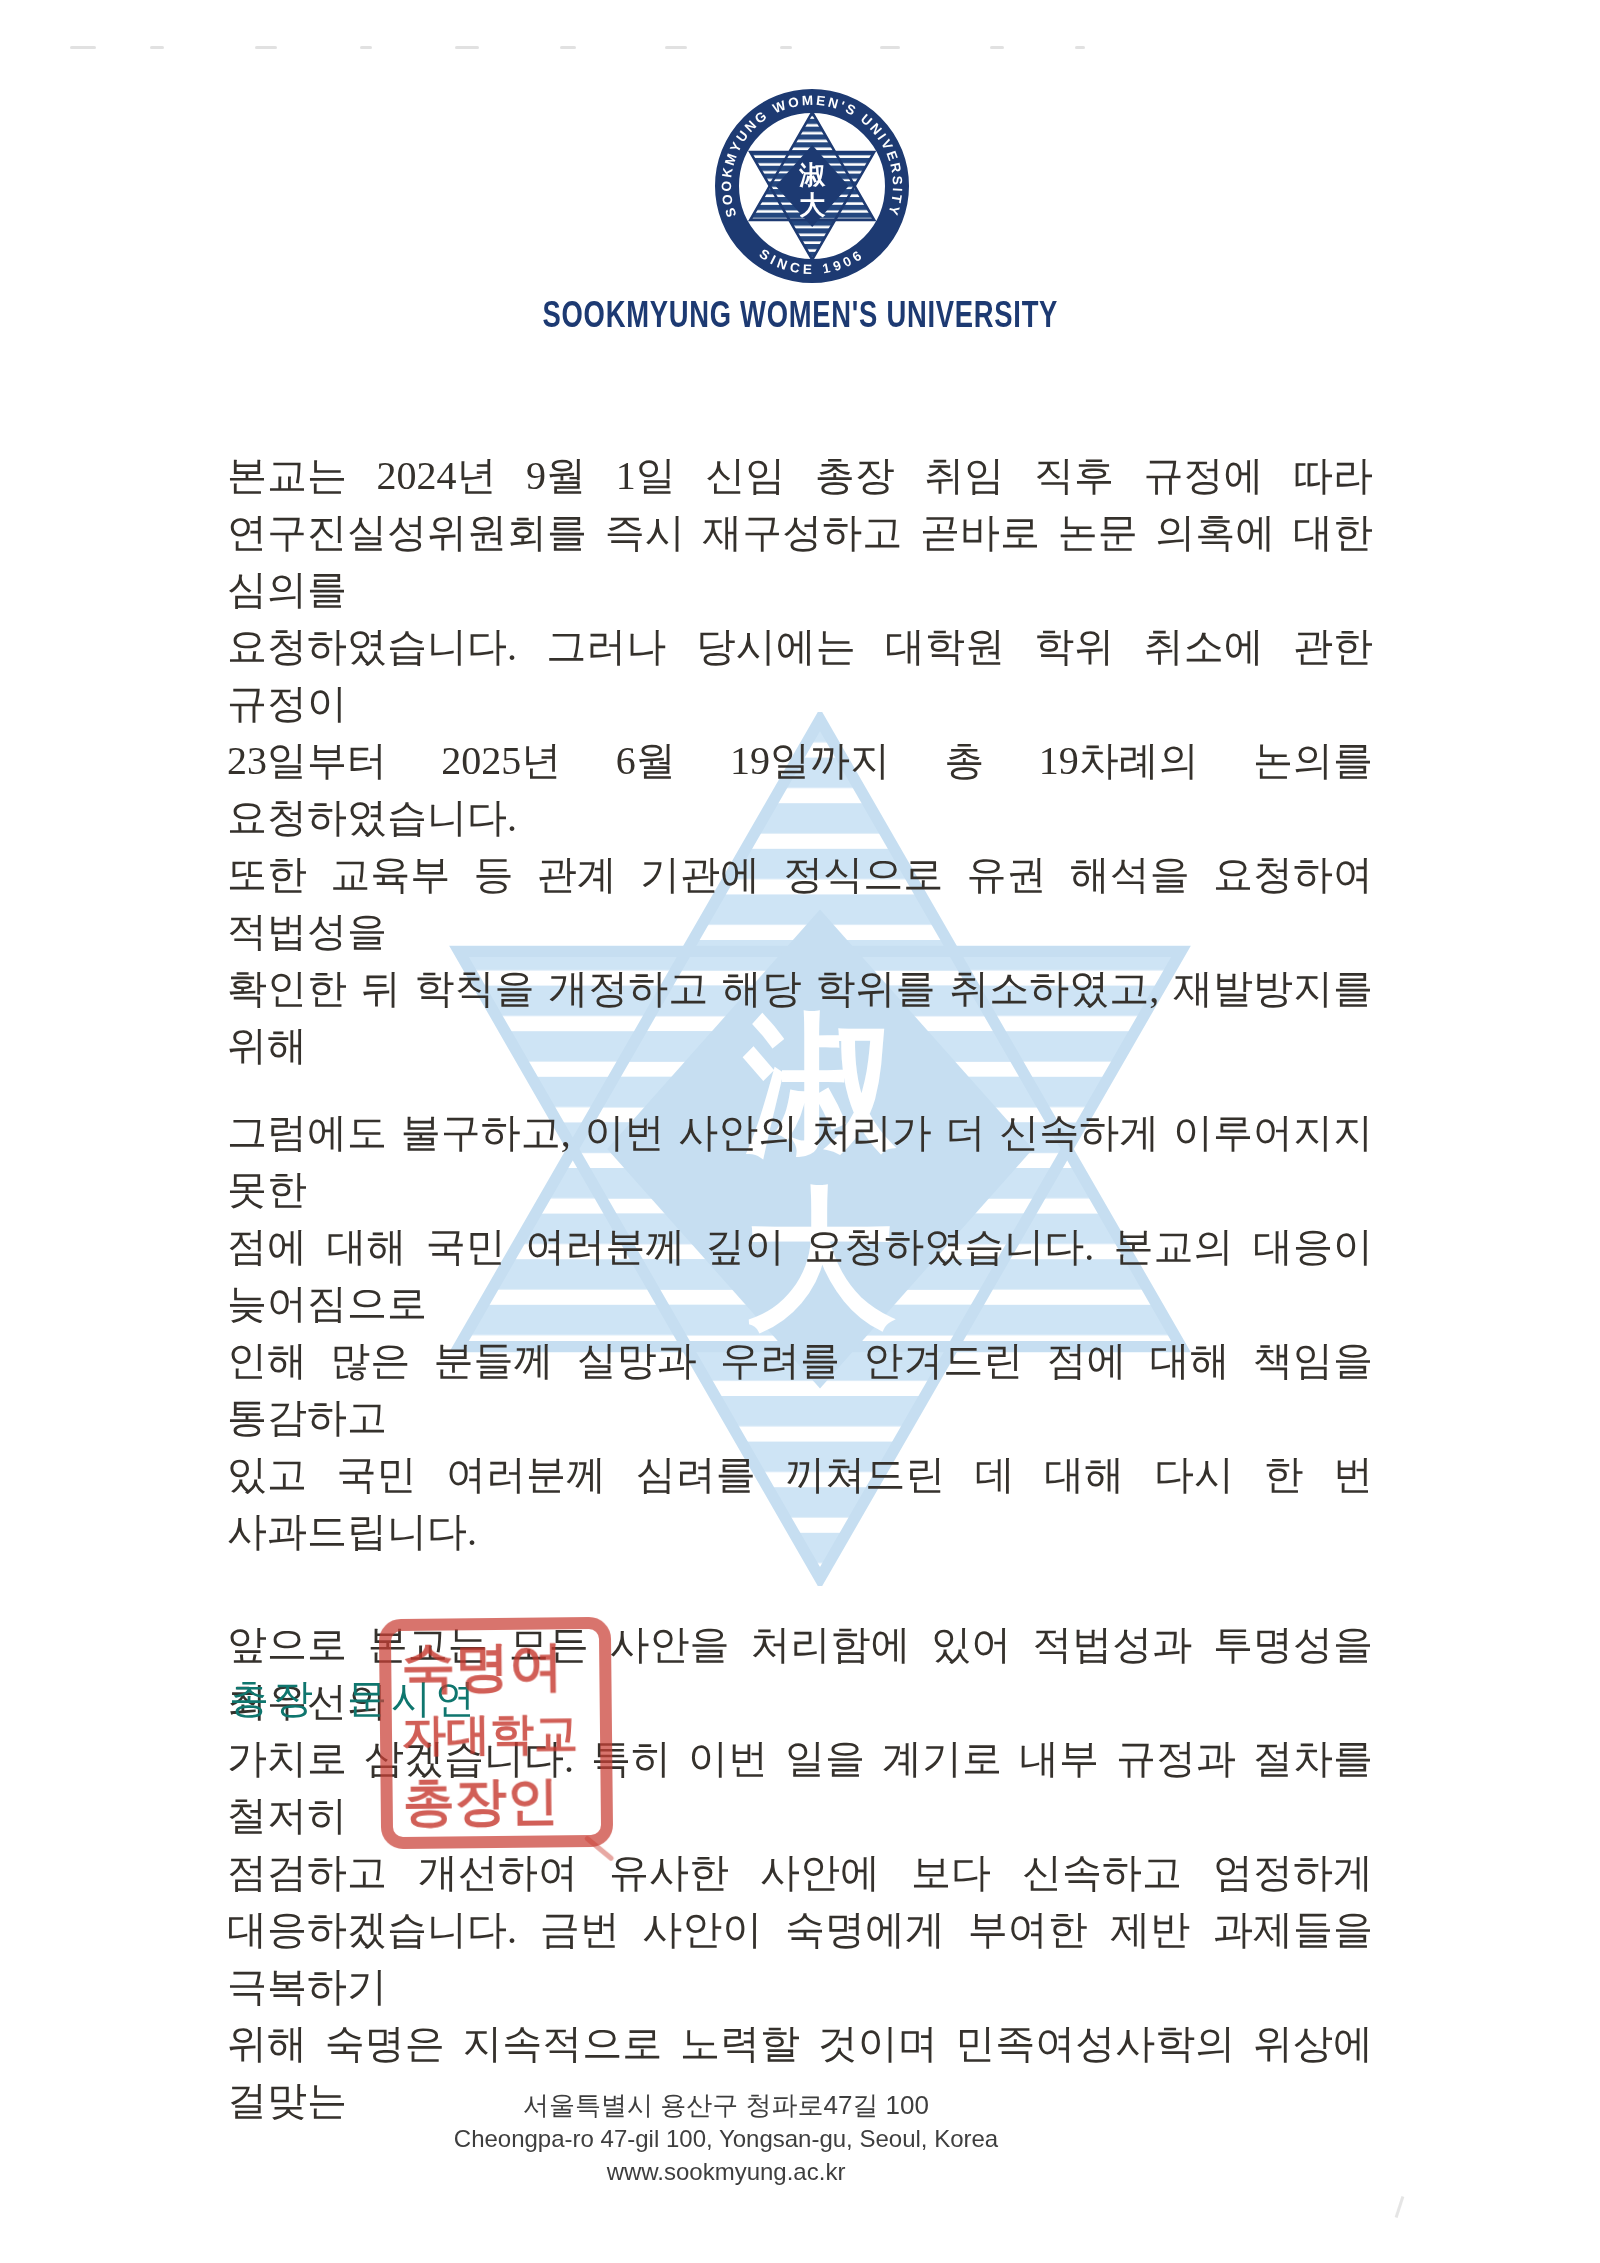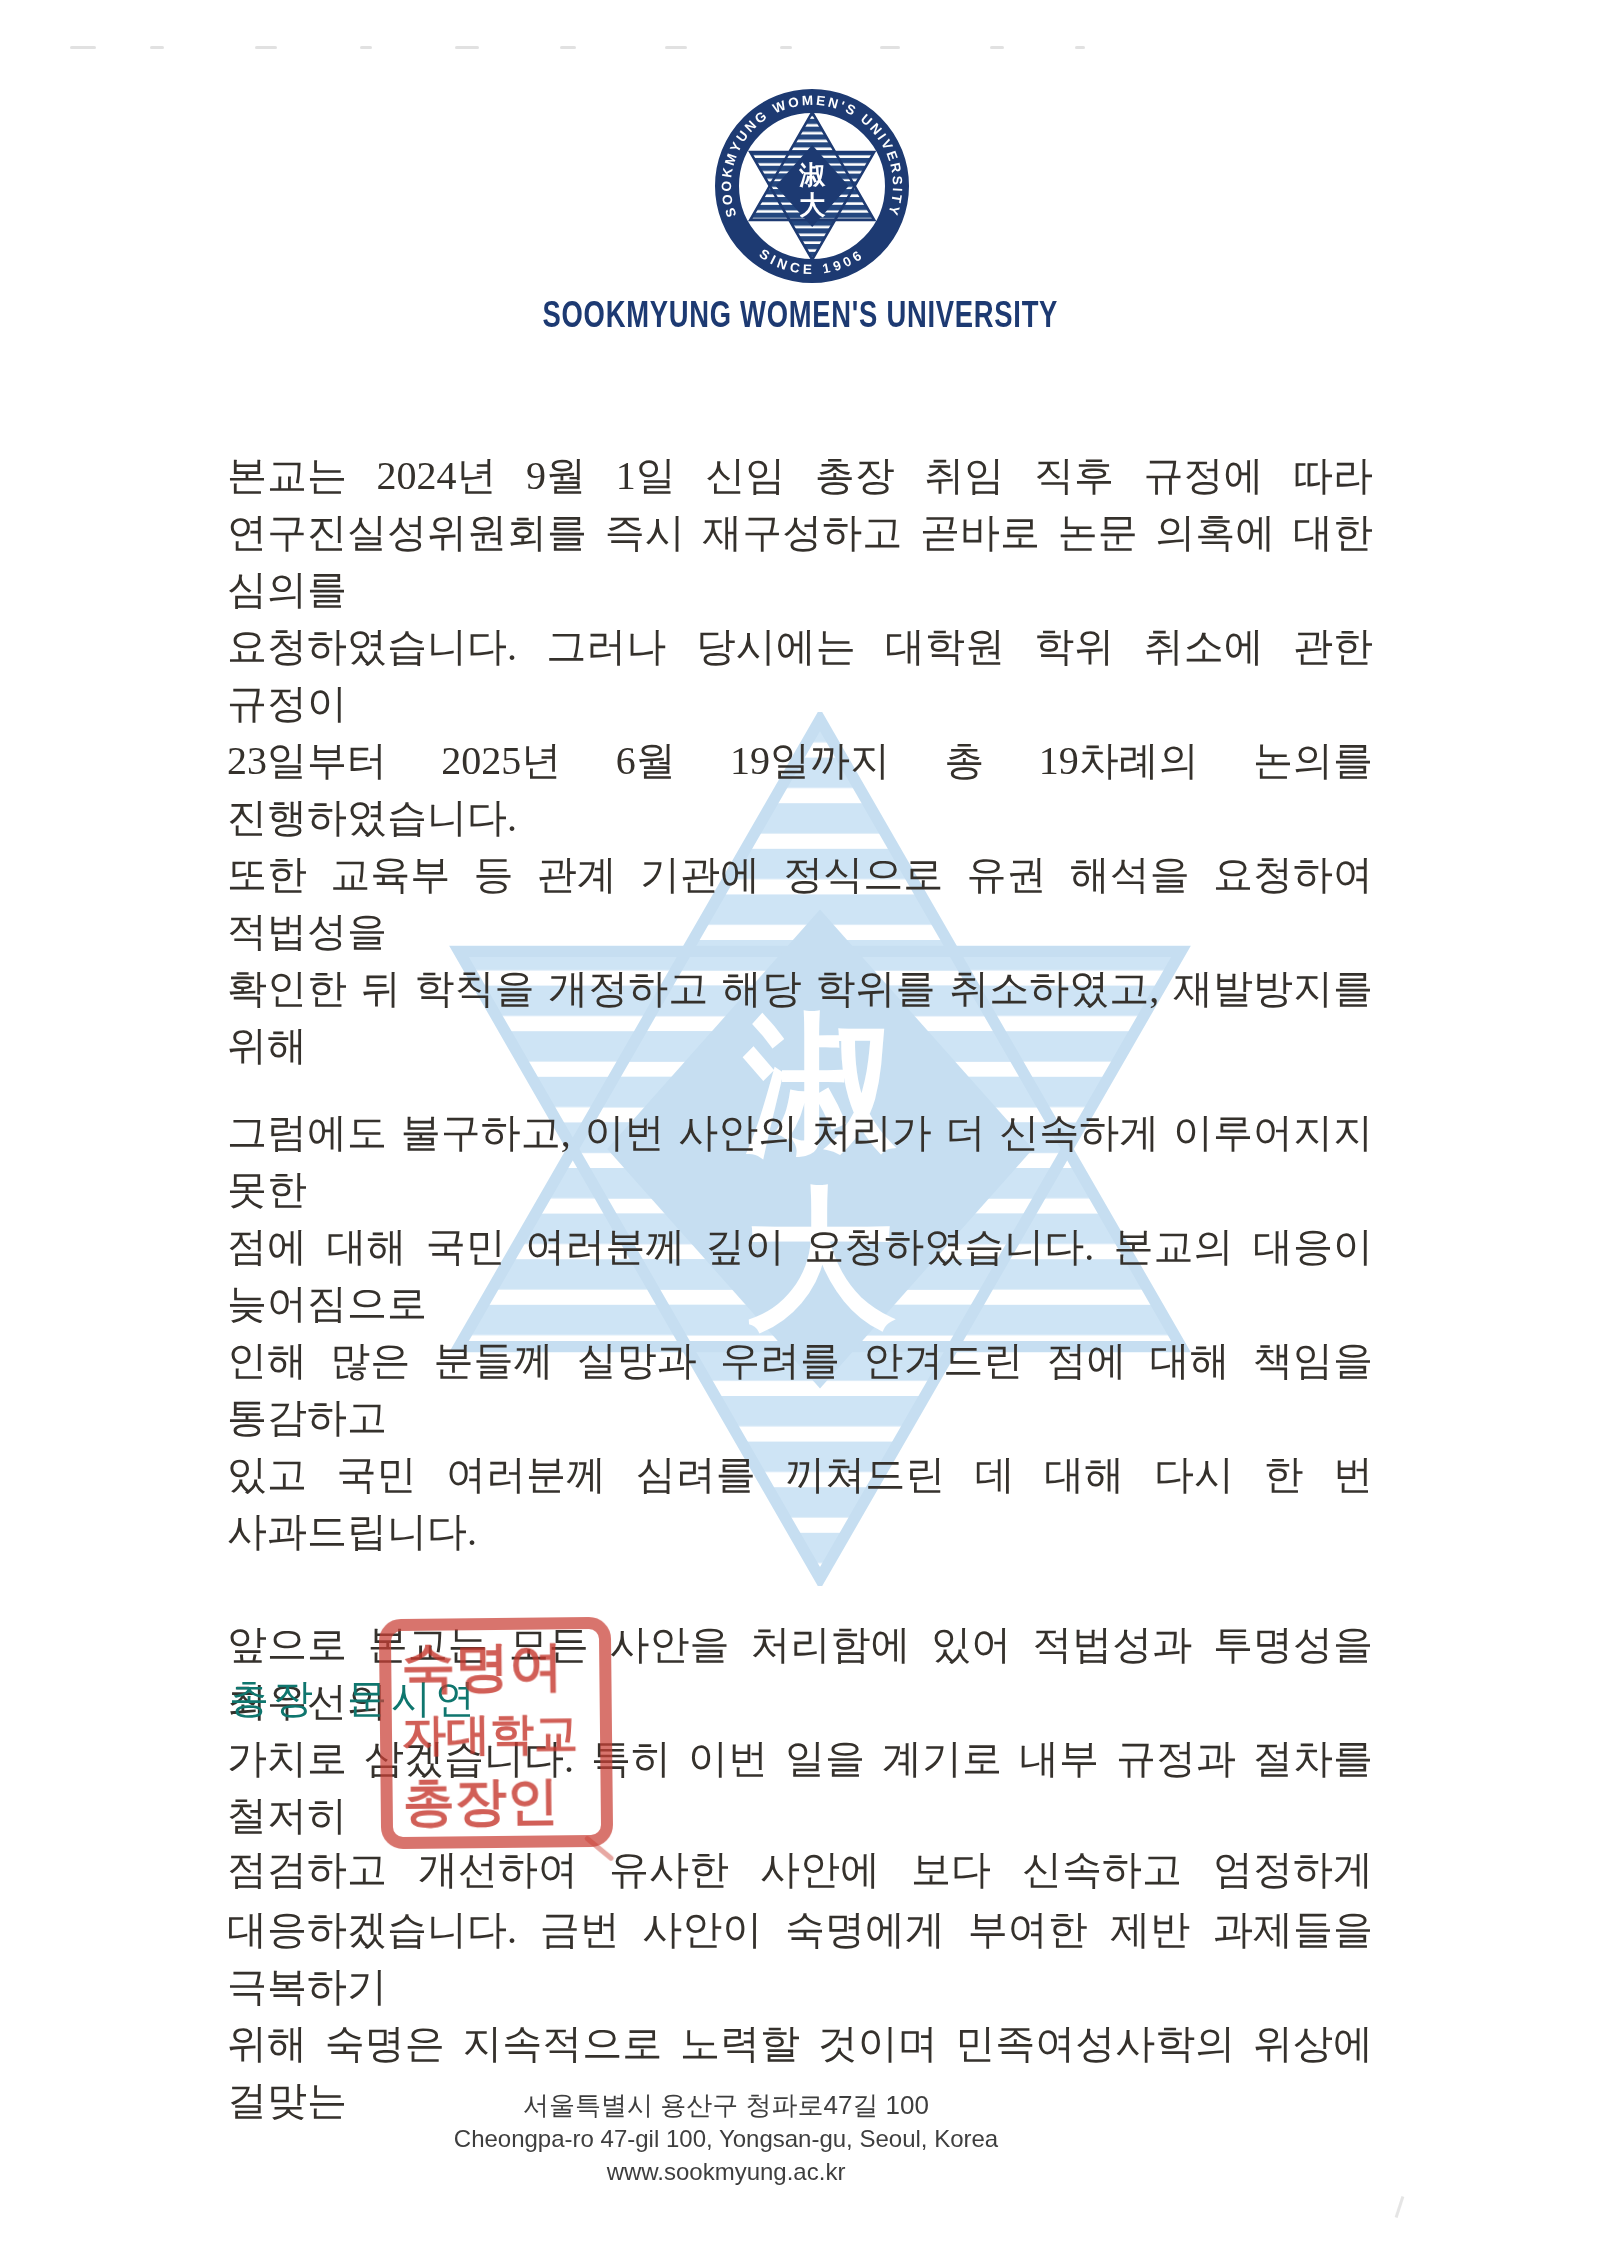--- a/index.html
+++ b/index.html
@@ -119,34 +119,34 @@
     <polygon points="100,52 156,115 100,178 44,115" fill="#c3ddf1"></polygon>
     <text x="100" y="112" font-size="40" font-weight="bold" fill="#ffffff" text-anchor="middle">淑</text>
     <text x="100" y="158" font-size="40" font-weight="bold" fill="#ffffff" text-anchor="middle">大</text>
   </svg>
 
   <div class="body-text">
     <p class="p1">
       <span class="line" style="display:block;">본교는 2024년 9월 1일 신임 총장 취임 직후 규정에 따라</span>
       <span class="line" style="display:block;">연구진실성위원회를 즉시 재구성하고 곧바로 논문 의혹에 대한 심의를</span>
       <span class="line" style="display:block;">요청하였습니다. 그러나 당시에는 대학원 학위 취소에 관한 규정이</span>
-      <span class="line" style="display:block;">23일부터 2025년 6월 19일까지 총 19차례의 논의를 진행하였습니다.</span>
+      <span class="line" style="display:block;">23일부터 2025년 6월 19일까지 총 19차례의 논의를 요청하였습니다.</span>
       <span class="line" style="display:block;">또한 교육부 등 관계 기관에 정식으로 유권 해석을 요청하여 적법성을</span>
       <span class="line" style="display:block;">확인한 뒤 학칙을 개정하고 해당 학위를 취소하였고, 재발방지를 위해</span>
     </p>
     <p class="p2">
       <span class="line" style="display:block;">그럼에도 불구하고, 이번 사안의 처리가 더 신속하게 이루어지지 못한</span>
       <span class="line" style="display:block;">점에 대해 국민 여러분께 깊이 요청하였습니다. 본교의 대응이 늦어짐으로</span>
       <span class="line" style="display:block;">인해 많은 분들께 실망과 우려를 안겨드린 점에 대해 책임을 통감하고</span>
       <span class="line" style="display:block;">있고 국민 여러분께 심려를 끼쳐드린 데 대해 다시 한 번 사과드립니다.</span>
     </p>
     <p class="p3">
       <span class="line" style="display:block;">앞으로 본교는 모든 사안을 처리함에 있어 적법성과 투명성을 최우선의</span>
       <span class="line" style="display:block;">가치로 삼겠습니다. 특히 이번 일을 계기로 내부 규정과 절차를 철저히</span>
-      <span class="line" style="display:block;font-family:Liberation Mono, monospace;">점검하고 개선하여 유사한 사안에 보다 신속하고 엄정하게</span>
+      <span class="line" style="display:block;">점검하고 개선하여 유사한 사안에 보다 신속하고 엄정하게</span>
       <span class="line" style="display:block;">대응하겠습니다. 금번 사안이 숙명에게 부여한 제반 과제들을 극복하기</span>
       <span class="line" style="display:block;">위해 숙명은 지속적으로 노력할 것이며 민족여성사학의 위상에 걸맞는</span>
 
     </p>
   </div>
 
   <div class="signature">총장 문시연</div>
 
   <div class="seal">
     <div class="seal-row r1">숙명여</div>

